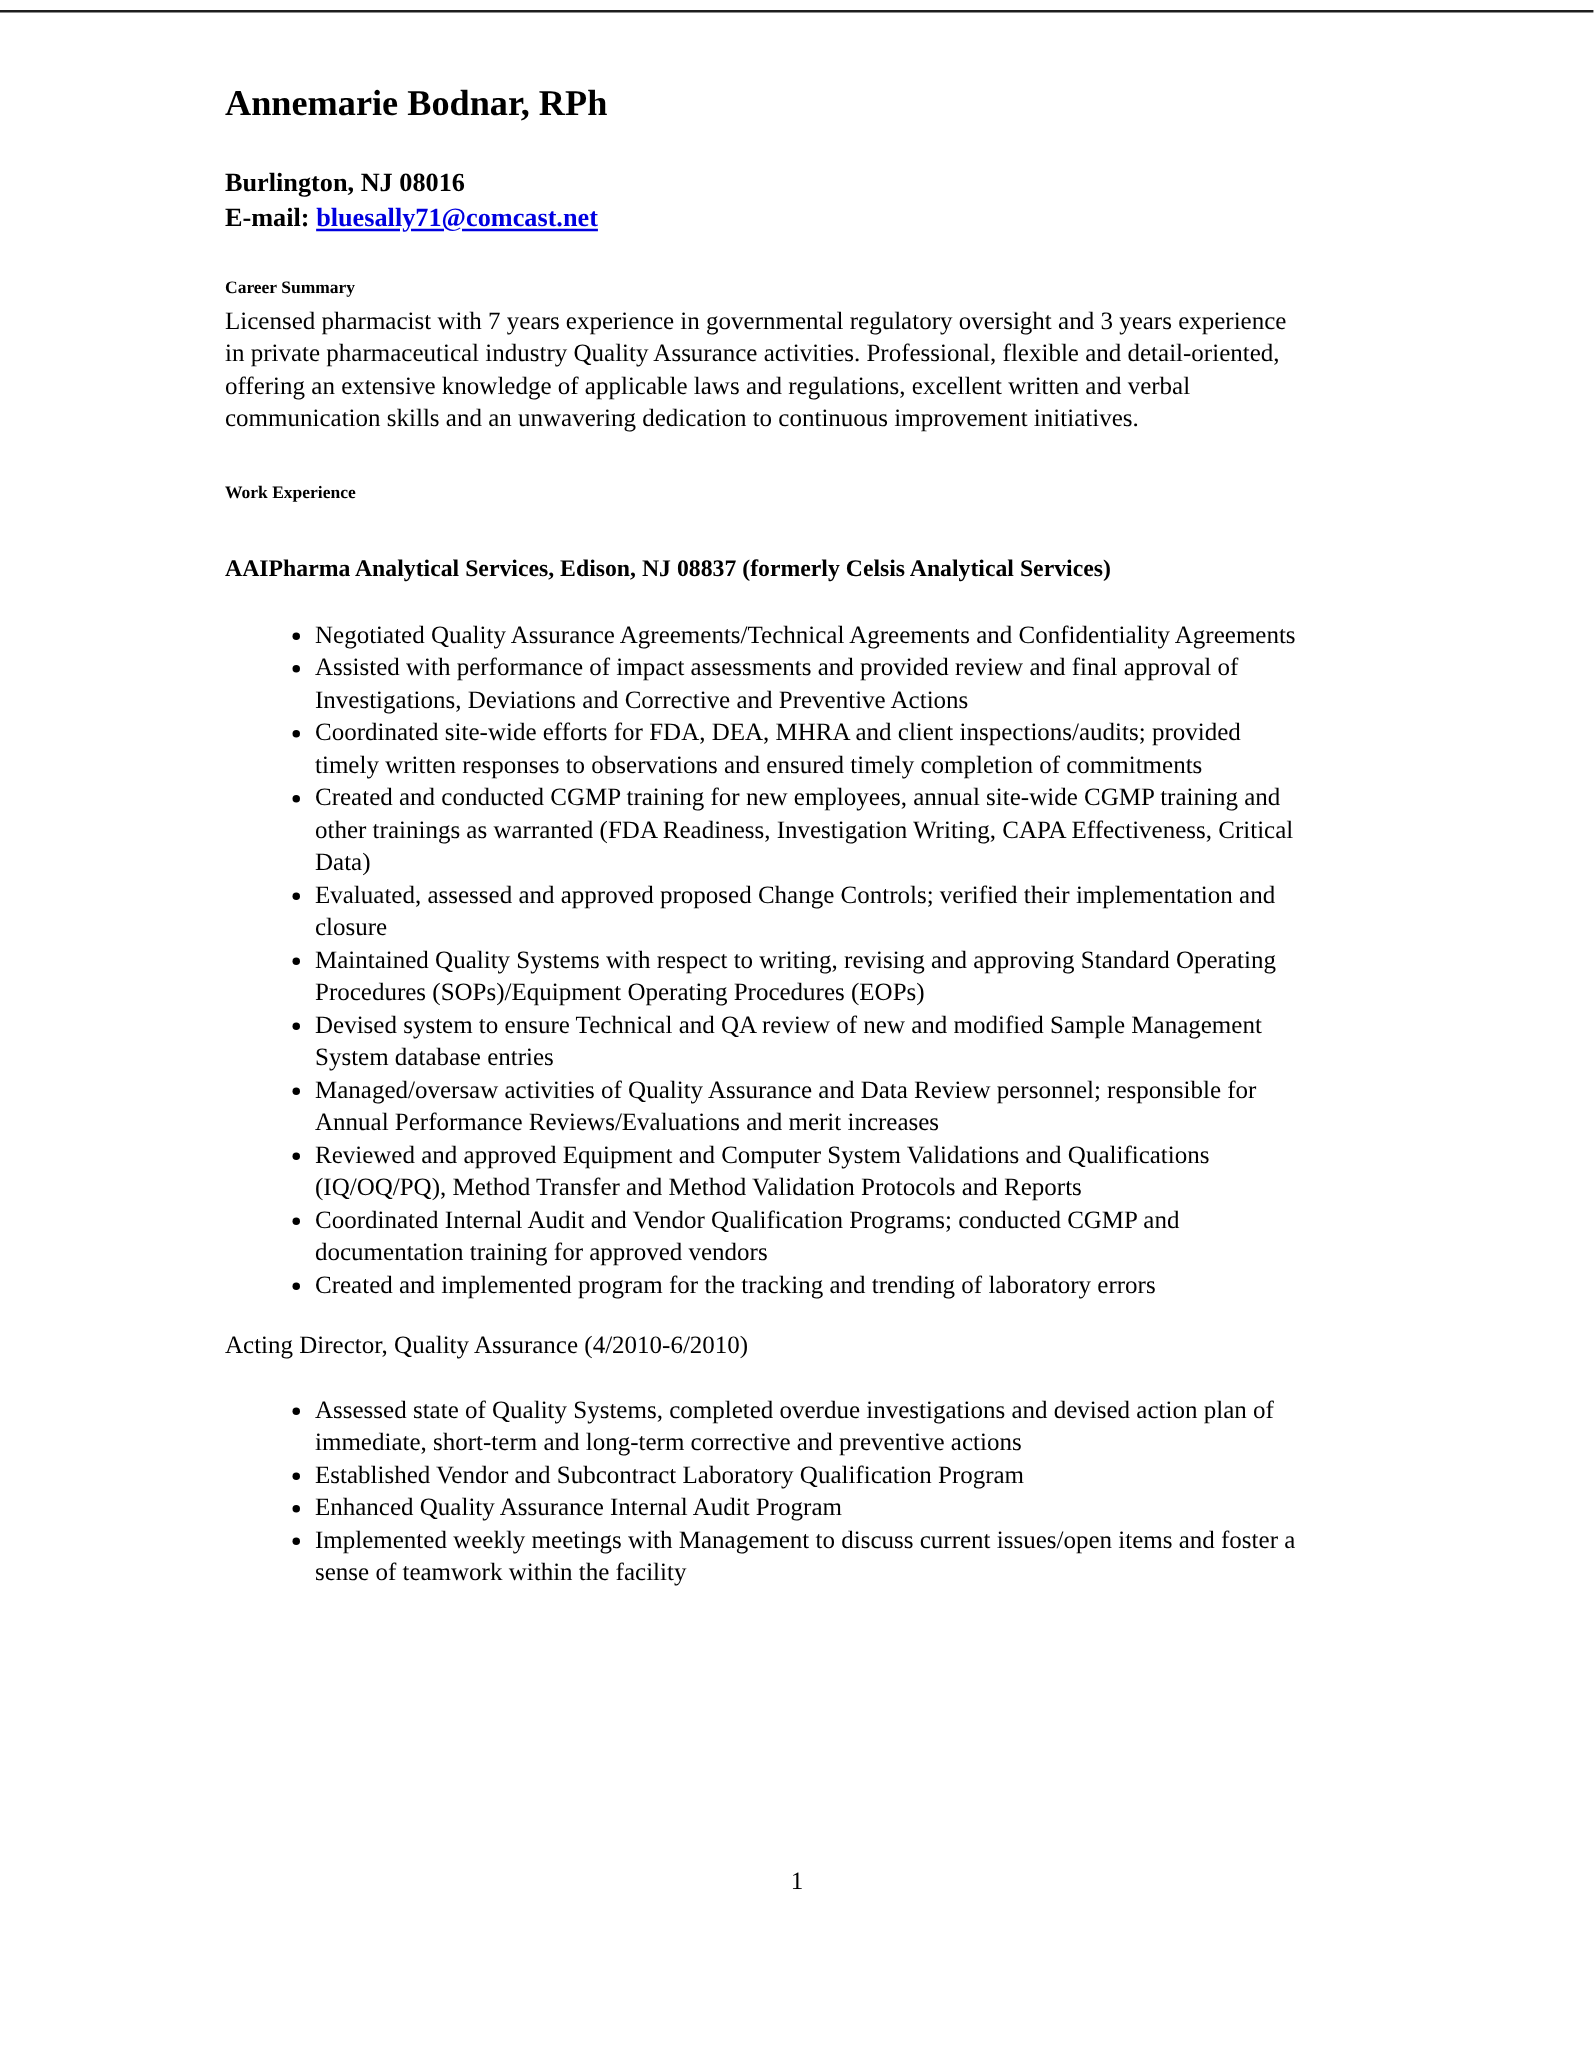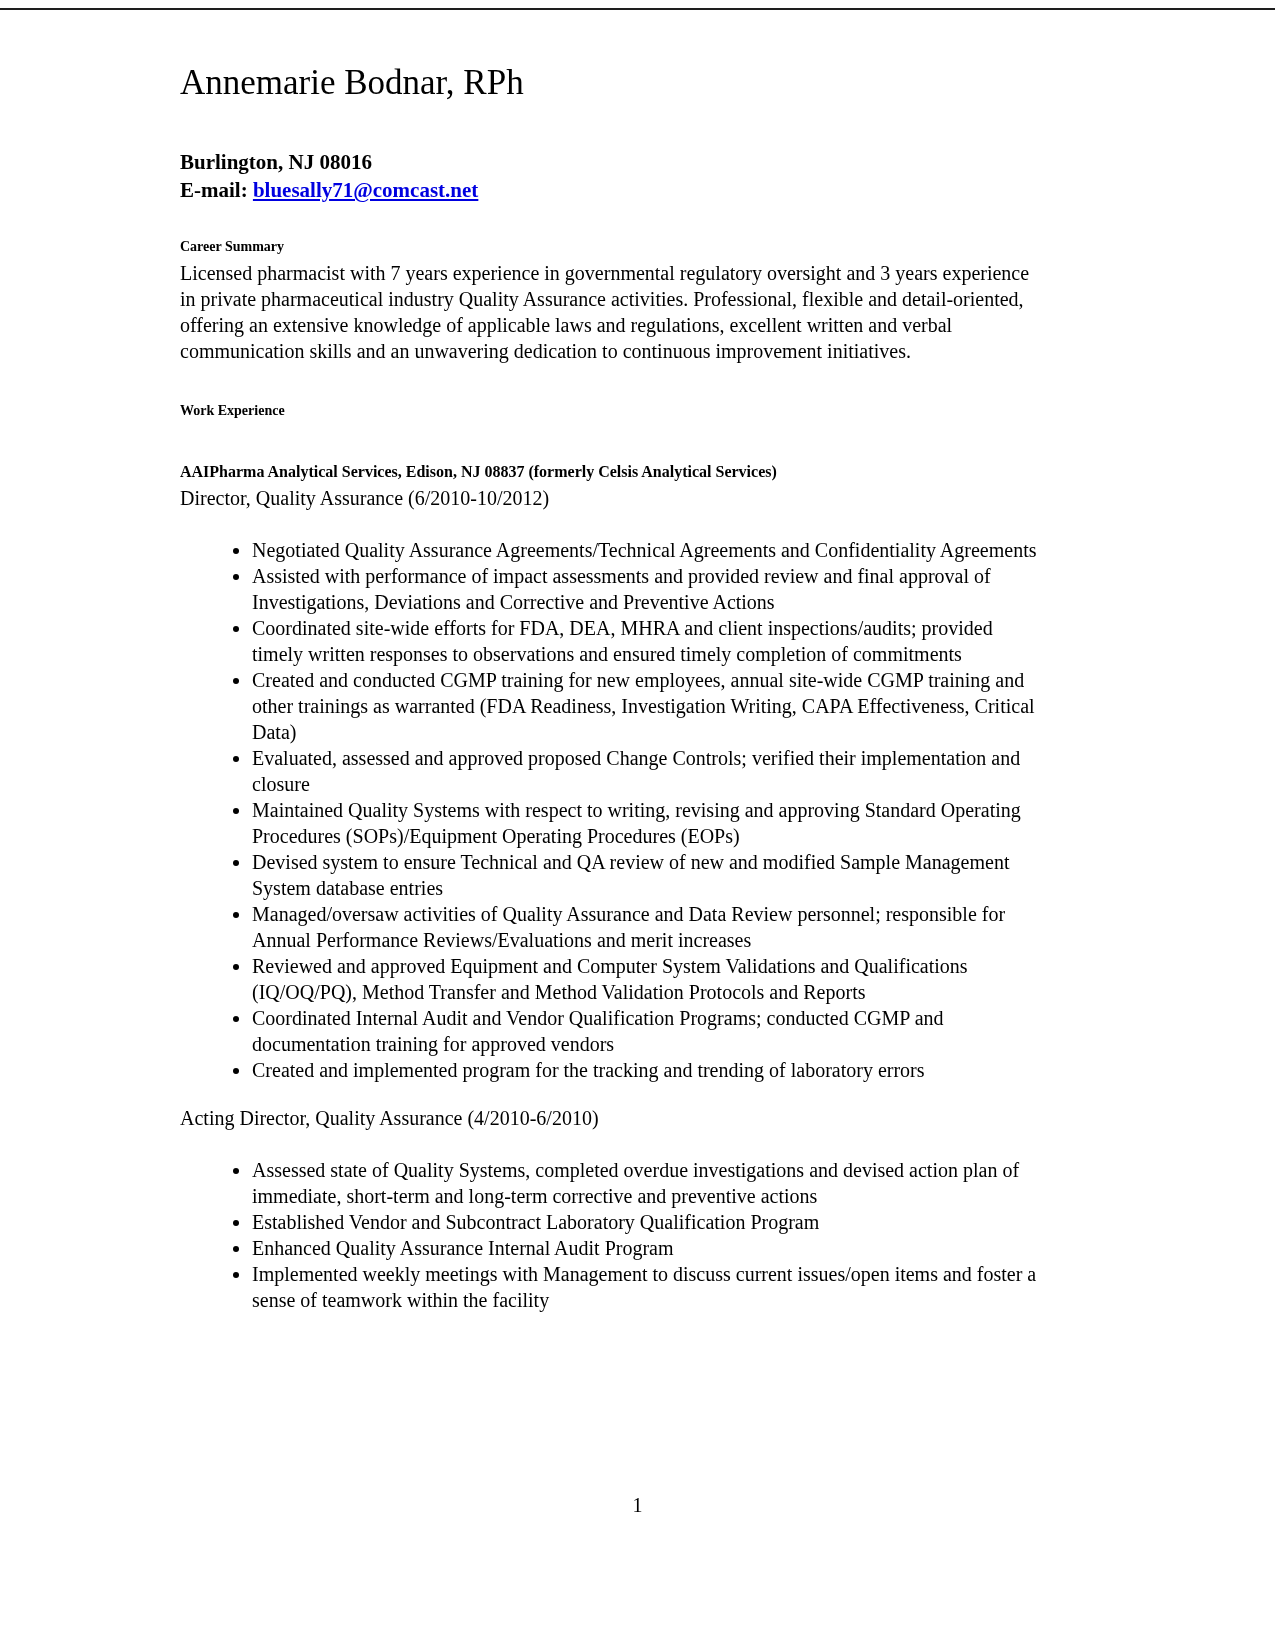--- a/index.html
+++ b/index.html
@@ -20,24 +20,24 @@
     top: 8px;
     left: 0;
     width: 100%;
     height: 2px;
     background: #1e1e1e;
   }
   .content {
     padding: 66px 238px 0 180px;
   }
   h1.name {
-    font-size: 35px;
-    font-weight: normal;
+    font-size: 29px;
+    font-weight: bold;
     line-height: 34px;
-    margin-bottom: 48px;
+    margin-bottom: 32px;
   }
   .contact p {
     font-size: 21px;
     font-weight: bold;
     line-height: 28px;
     white-space: pre-wrap;
   }
   .email-link {
     color: #0000e0;
     text-decoration: underline;
@@ -49,21 +49,21 @@
     line-height: 26px;
     margin-top: 30px;
   }
   h2.we-heading { margin-top: 34px; }
   .summary {
     font-size: 20px;
     line-height: 26px;
   }
   .job { margin-top: 22px; }
   .company {
-    font-size: 16px;
+    font-size: 19px;
     font-weight: bold;
     line-height: 26px;
     margin-top: 35px;
   }
   .role {
     font-size: 20px;
     line-height: 26px;
   }
   ul.bullets {
     margin-top: 26px;
@@ -99,21 +99,20 @@
       <p><span>E-mail: </span><a href="#" class="email-link">bluesally71@comcast.net</a></p>
     </div>
 
     <h2 class="section-heading">Career Summary</h2>
     <p class="summary">Licensed pharmacist with 7 years experience in governmental regulatory oversight and 3 years experience in private pharmaceutical industry Quality Assurance activities. Professional, flexible and detail-oriented, offering an extensive knowledge of applicable laws and regulations, excellent written and verbal communication skills and an unwavering dedication to continuous improvement initiatives.</p>
 
     <h2 class="section-heading we-heading">Work Experience</h2>
 
     <div class="job">
       <p class="company">AAIPharma Analytical Services, Edison, NJ 08837 (formerly Celsis Analytical Services)</p>
-      <p class="role">Director, Quality Assurance (6/2010-10/2012)</p>
       <ul class="bullets">
         <li>Negotiated Quality Assurance Agreements/Technical Agreements and Confidentiality Agreements</li>
         <li>Assisted with performance of impact assessments and provided review and final approval of Investigations, Deviations and Corrective and Preventive Actions</li>
         <li>Coordinated site-wide efforts for FDA, DEA, MHRA and client inspections/audits; provided timely written responses to observations and ensured timely completion of commitments</li>
         <li>Created and conducted CGMP training for new employees, annual site-wide CGMP training and other trainings as warranted (FDA Readiness, Investigation Writing, CAPA Effectiveness,  Critical Data)</li>
         <li>Evaluated, assessed and approved proposed Change Controls; verified their implementation and closure</li>
         <li>Maintained Quality Systems with respect to writing, revising and approving Standard Operating Procedures (SOPs)/Equipment Operating Procedures (EOPs)</li>
         <li>Devised system to ensure Technical and QA review of new and modified Sample Management System database entries</li>
         <li>Managed/oversaw activities of Quality Assurance and Data Review personnel; responsible for Annual Performance Reviews/Evaluations and merit increases</li>
         <li>Reviewed and approved Equipment and Computer System Validations and Qualifications (IQ/OQ/PQ), Method Transfer and Method Validation Protocols and Reports</li>

